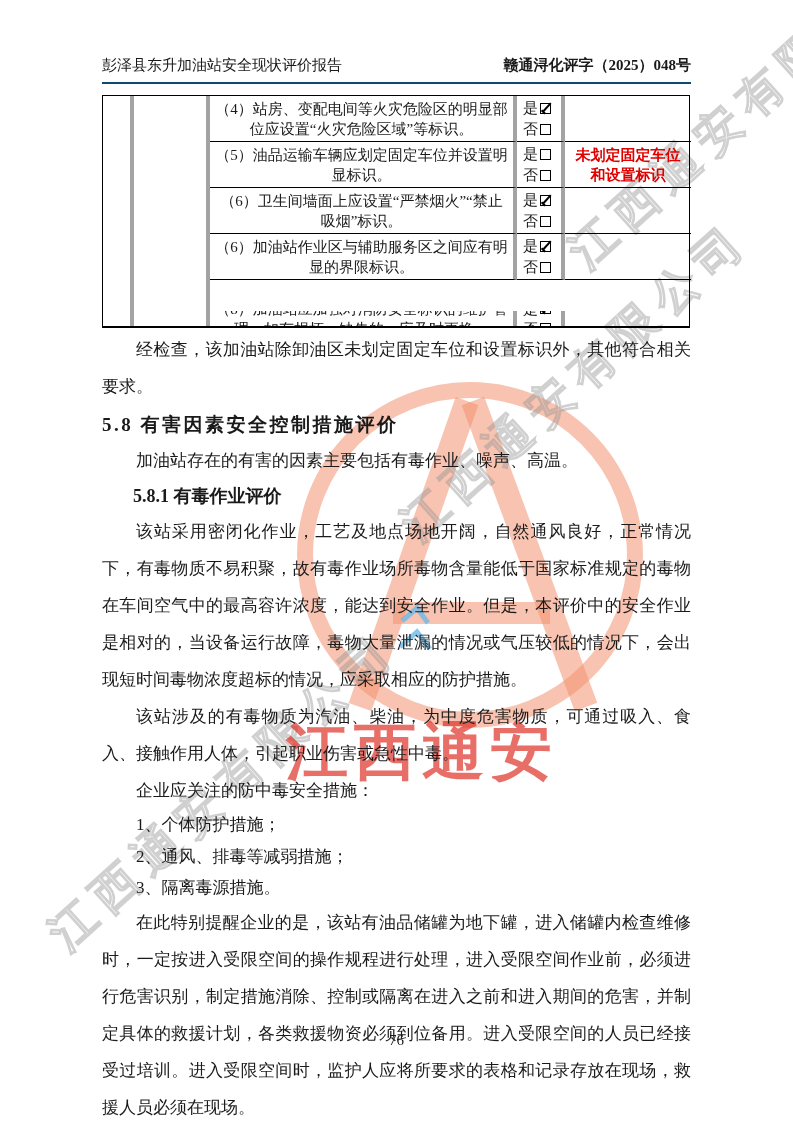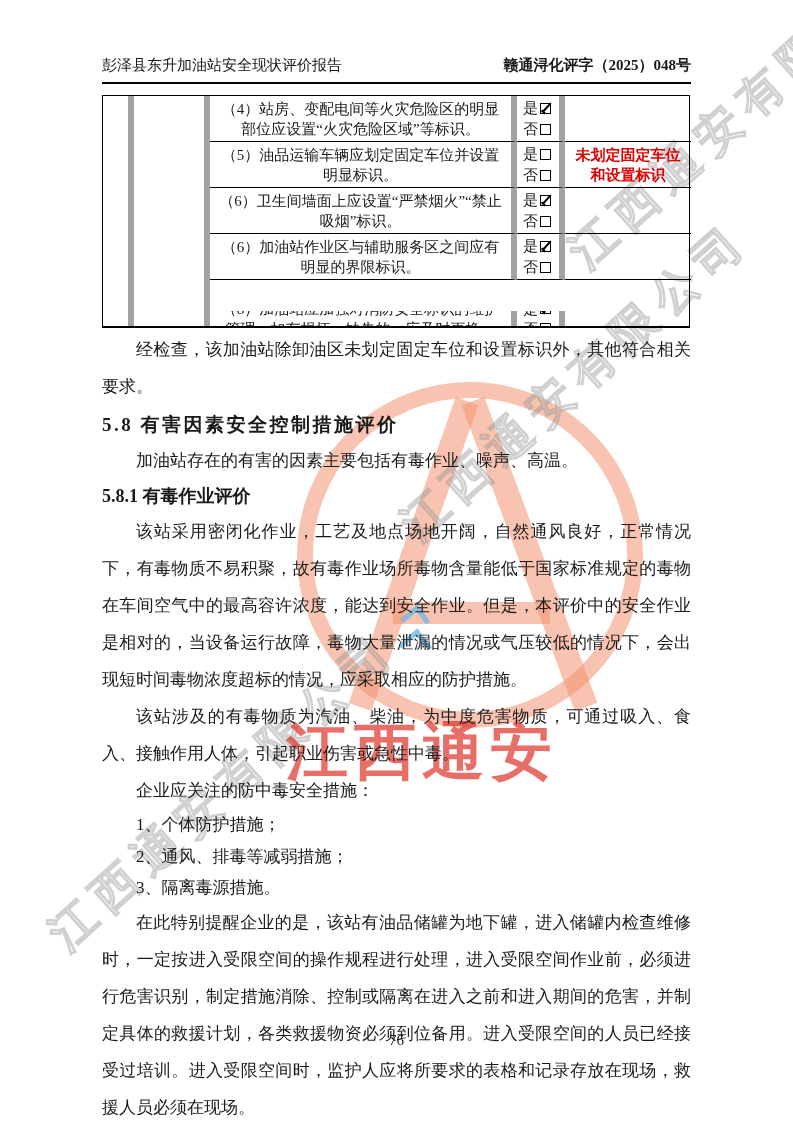--- a/index.html
+++ b/index.html
@@ -25,35 +25,35 @@
   .wm-diag.d3 { left:556px; top:236px; }
   .wm-brand {
     position:absolute; left:286px; top:710px;
     font-family:Liberation Serif, serif;
     font-size:62px; font-weight:700; letter-spacing:6px;
     color:rgba(222,49,40,0.70);
   }
   
   .content { position:absolute; left:102px; width:589px; top:0; z-index:1; }
   .hdr {
-    margin-top:56px; padding-bottom:7px; border-bottom:2px solid #000000;
+    margin-top:56px; padding-bottom:7px; border-bottom:2px solid #0c4a6e;
     display:flex; justify-content:space-between; align-items:baseline;
     font-size:15px;
   }
   .hdr .r { font-weight:700;margin-left:32px; }
   
   .tbl {
     margin-top:11px; width:588px;
     display:grid;
     grid-template-columns:31px 76px 307px 48px 126px;
     grid-auto-rows:46px;
     border:1px solid #000; border-bottom:2.5px solid #000;
     font-size:15px; line-height:20px;
   }
-  .cell { border-right:6px solid #a3a3a3; border-bottom:1px solid #000; overflow:hidden; }
+  .cell { border-right:4px solid #a3a3a3; border-bottom:1px solid #000; overflow:hidden; }
   .c-span { grid-row:1 / span 5; border-bottom:none; }
   .c-item { display:flex; align-items:center; justify-content:center; text-align:center; padding:1px 5px; }
   .c-check { display:flex; flex-direction:column; justify-content:center; padding-left:6px; }
   .c-remark { border-right:none; display:flex; align-items:center; justify-content:center;
               text-align:center; color:#e00000; padding:0 4px; }
   .row-last { border-bottom:none;margin-top:31px; }
   .ckline { display:flex; align-items:center; height:21px; }
   .cbx { position:relative; display:inline-block; width:11px; height:11px;
          border:1.4px solid #000; margin-left:2px; }
   .cbx.checked::before {
@@ -61,21 +61,21 @@
     background:#000; transform:rotate(45deg); transform-origin:left bottom;
   }
   .cbx.checked::after {
     content:""; position:absolute; left:2.5px; bottom:0.5px; width:11px; height:1.8px;
     background:#000; transform:rotate(-48deg); transform-origin:left bottom;
   }
   
   .body-txt { font-size:17px; text-align:justify; }
   .p { line-height:37px; text-indent:2em; }
   .h1 { font-size:19px; font-weight:700; line-height:34px; letter-spacing:2.5px; margin-top:3px; }
-  .h2 { font-size:18px; font-weight:700; line-height:34px; }
+  .h2 { font-size:18px; font-weight:700; line-height:34px;margin-left:31px; }
   .p.first { margin-top:3px; }
   .list-item { line-height:31.5px; text-indent:2em; }
   
   .footer {
     position:absolute; left:0; top:1032px; width:100%;
     text-align:center; font-size:15px; z-index:1;
   }
 </style>
 </head>
 <body>

